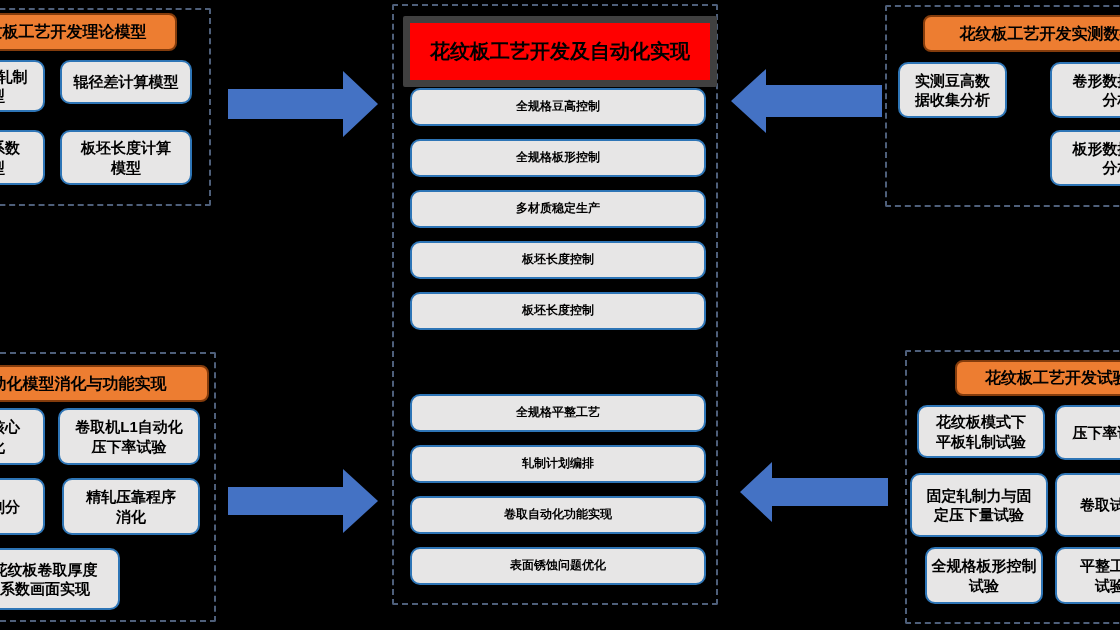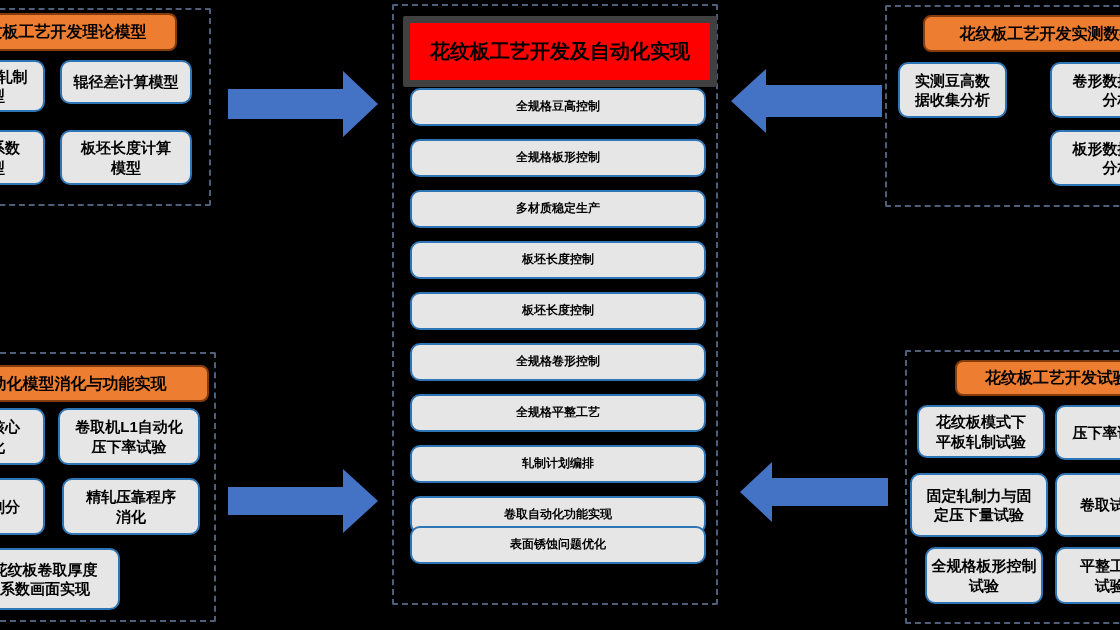--- a/index.html
+++ b/index.html
@@ -36,25 +36,24 @@
 <div class="canvas">
 
   <div class="dashed" style="left:392px;top:4px;width:322px;height:597px"></div>
   <div class="hdr-red" style="left:403px;top:16px;width:300px;height:57px">花纹板工艺开发及自动化实现</div>
 
   <div class="box cbox" style="top:88px">全规格豆高控制</div>
   <div class="box cbox" style="top:139px">全规格板形控制</div>
   <div class="box cbox" style="top:190px">多材质稳定生产</div>
   <div class="box cbox" style="top:241px">板坯长度控制</div>
   <div class="box cbox" style="top:292px">板坯长度控制</div>
-  <div class="box cbox" style="top:343px">全规格卷形控制</div>
   <div class="box cbox" style="top:394px">全规格平整工艺</div>
   <div class="box cbox" style="top:445px">轧制计划编排</div>
   <div class="box cbox" style="top:496px">卷取自动化功能实现</div>
-  <div class="box cbox" style="top:526px">表面锈蚀问题优化</div>
+  <div class="box cbox" style="top:547px">表面锈蚀问题优化</div>
 
   <div class="dashed" style="left:-30px;top:8px;width:237px;height:194px"></div>
   <div class="hdr" style="left:-60px;top:13px;width:233px;height:34px">花纹板工艺开发理论模型</div>
   <div class="box" style="left:-65px;top:60px;width:110px;height:52px">花纹板轧制
 模型</div>
   <div class="box" style="left:60px;top:60px;width:132px;height:44px">辊径差计算模型</div>
   <div class="box" style="left:-65px;top:130px;width:110px;height:55px">宽展系数
 模型</div>
   <div class="box" style="left:60px;top:130px;width:132px;height:55px">板坯长度计算
 模型</div>

